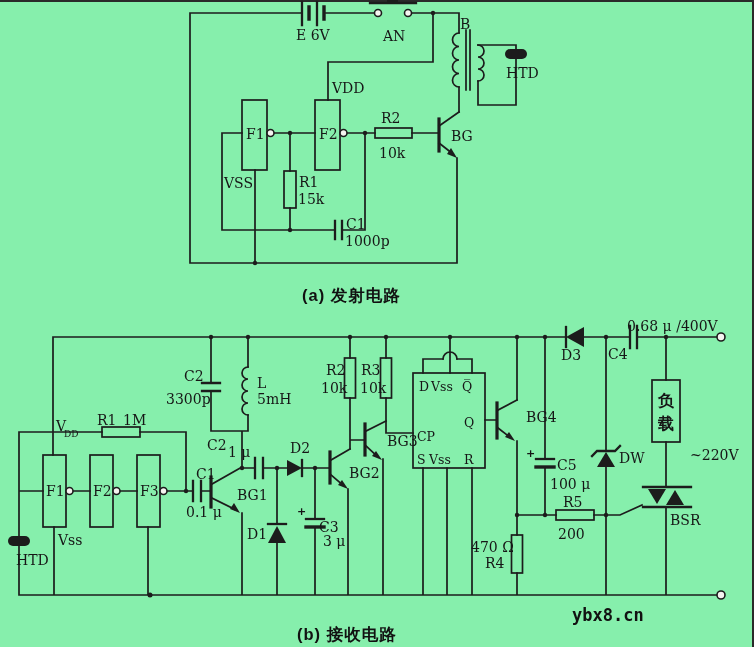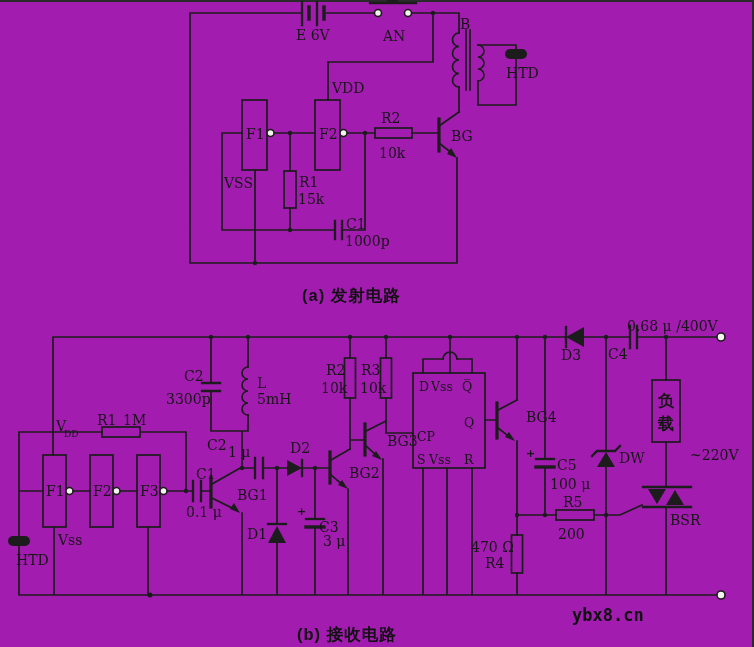--- a/index.html
+++ b/index.html
@@ -1,16 +1,16 @@
 <!DOCTYPE html>
 <html><head>
 <meta charset="utf-8">
 <style>
   html,body{margin:0;padding:0;background:#e8e8e6;}
-  .stage{position:relative;width:754px;height:647px;background:#a21caf;overflow:hidden;}
+  .stage{position:relative;width:754px;height:647px;background:#86efac;overflow:hidden;}
   svg{display:block;}
   .w{stroke:#1c1c1c;stroke-width:1.7;fill:none;stroke-linecap:square;}
   .w2{stroke:#1c1c1c;stroke-width:2.3;fill:none;stroke-linecap:square;}
   .bar{stroke:#1c1c1c;stroke-width:3.4;fill:none;stroke-linecap:square;}
   .tbar{stroke:#1c1c1c;stroke-width:3.2;fill:none;stroke-linecap:square;}
   .box{fill:none;stroke:#1c1c1c;stroke-width:1.7;}
   .blk{fill:#1c1c1c;stroke:none;}
   .dot{fill:#1c1c1c;stroke:none;}
   .node{fill:#f5f4f0;stroke:#1c1c1c;stroke-width:1.6;}
   .lbl{font-family:"DejaVu Serif",serif;font-size:14px;fill:#161616;}

